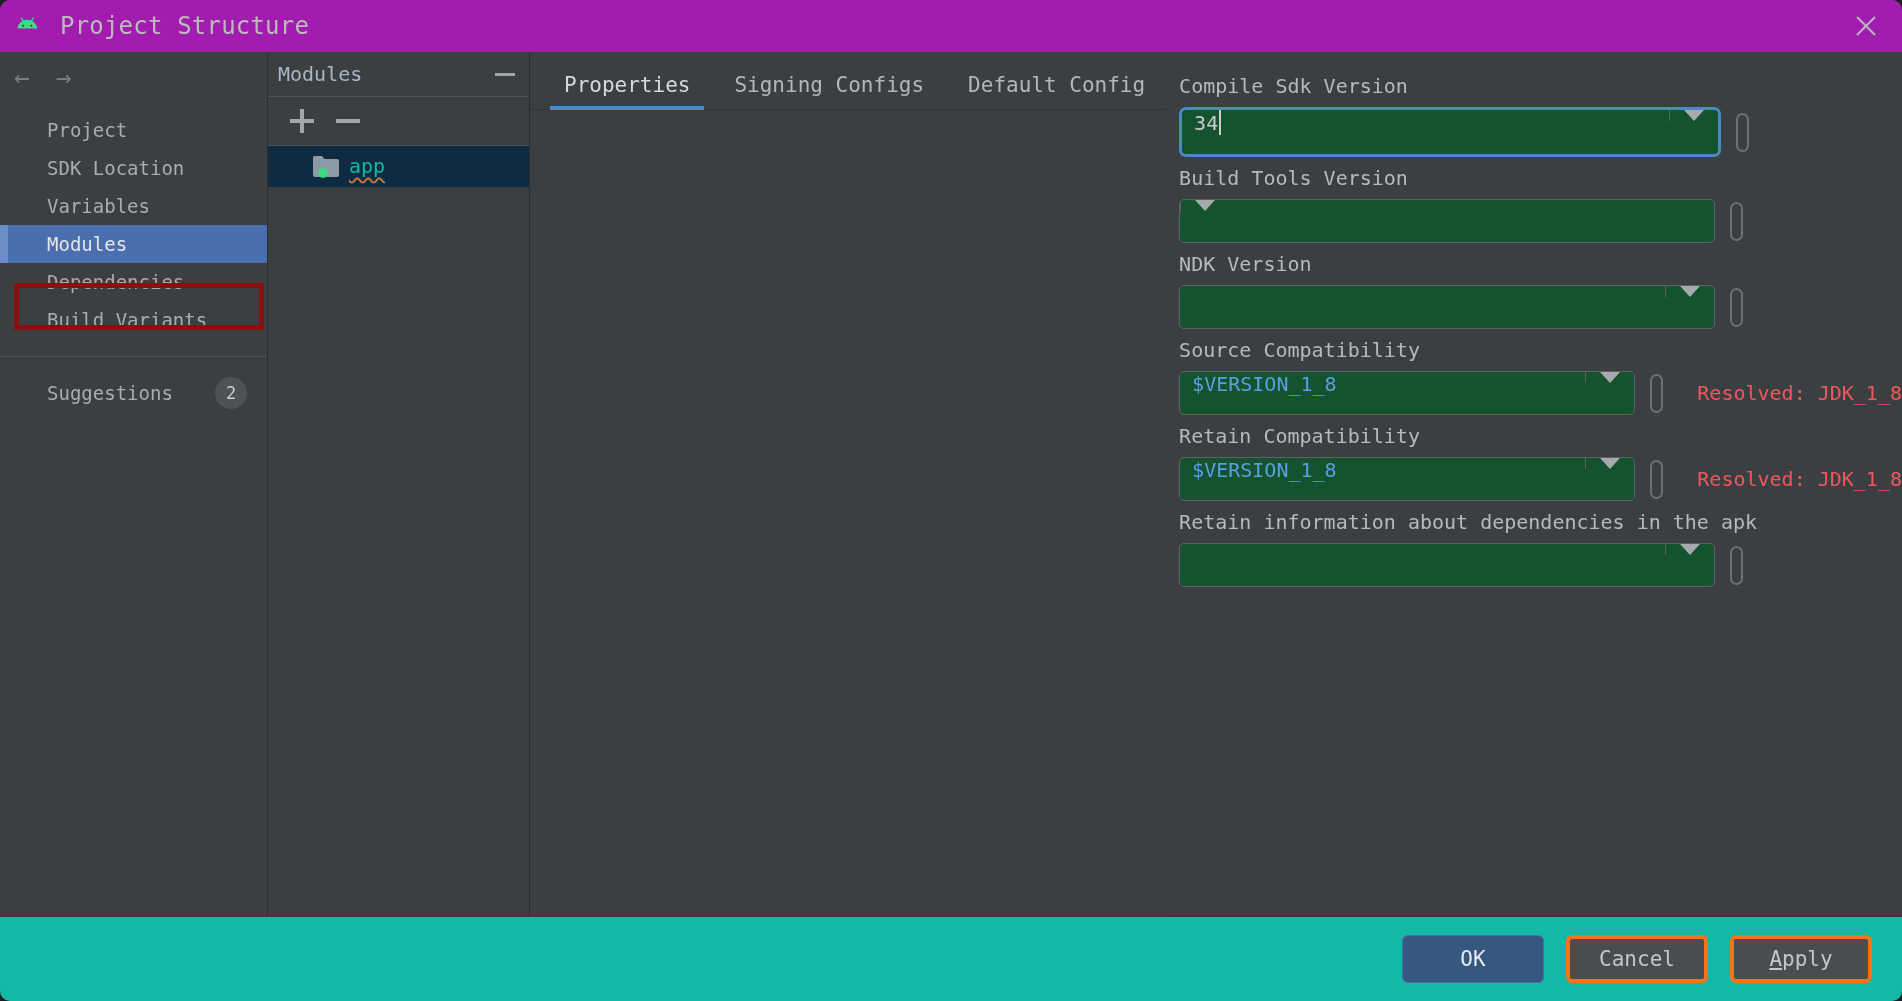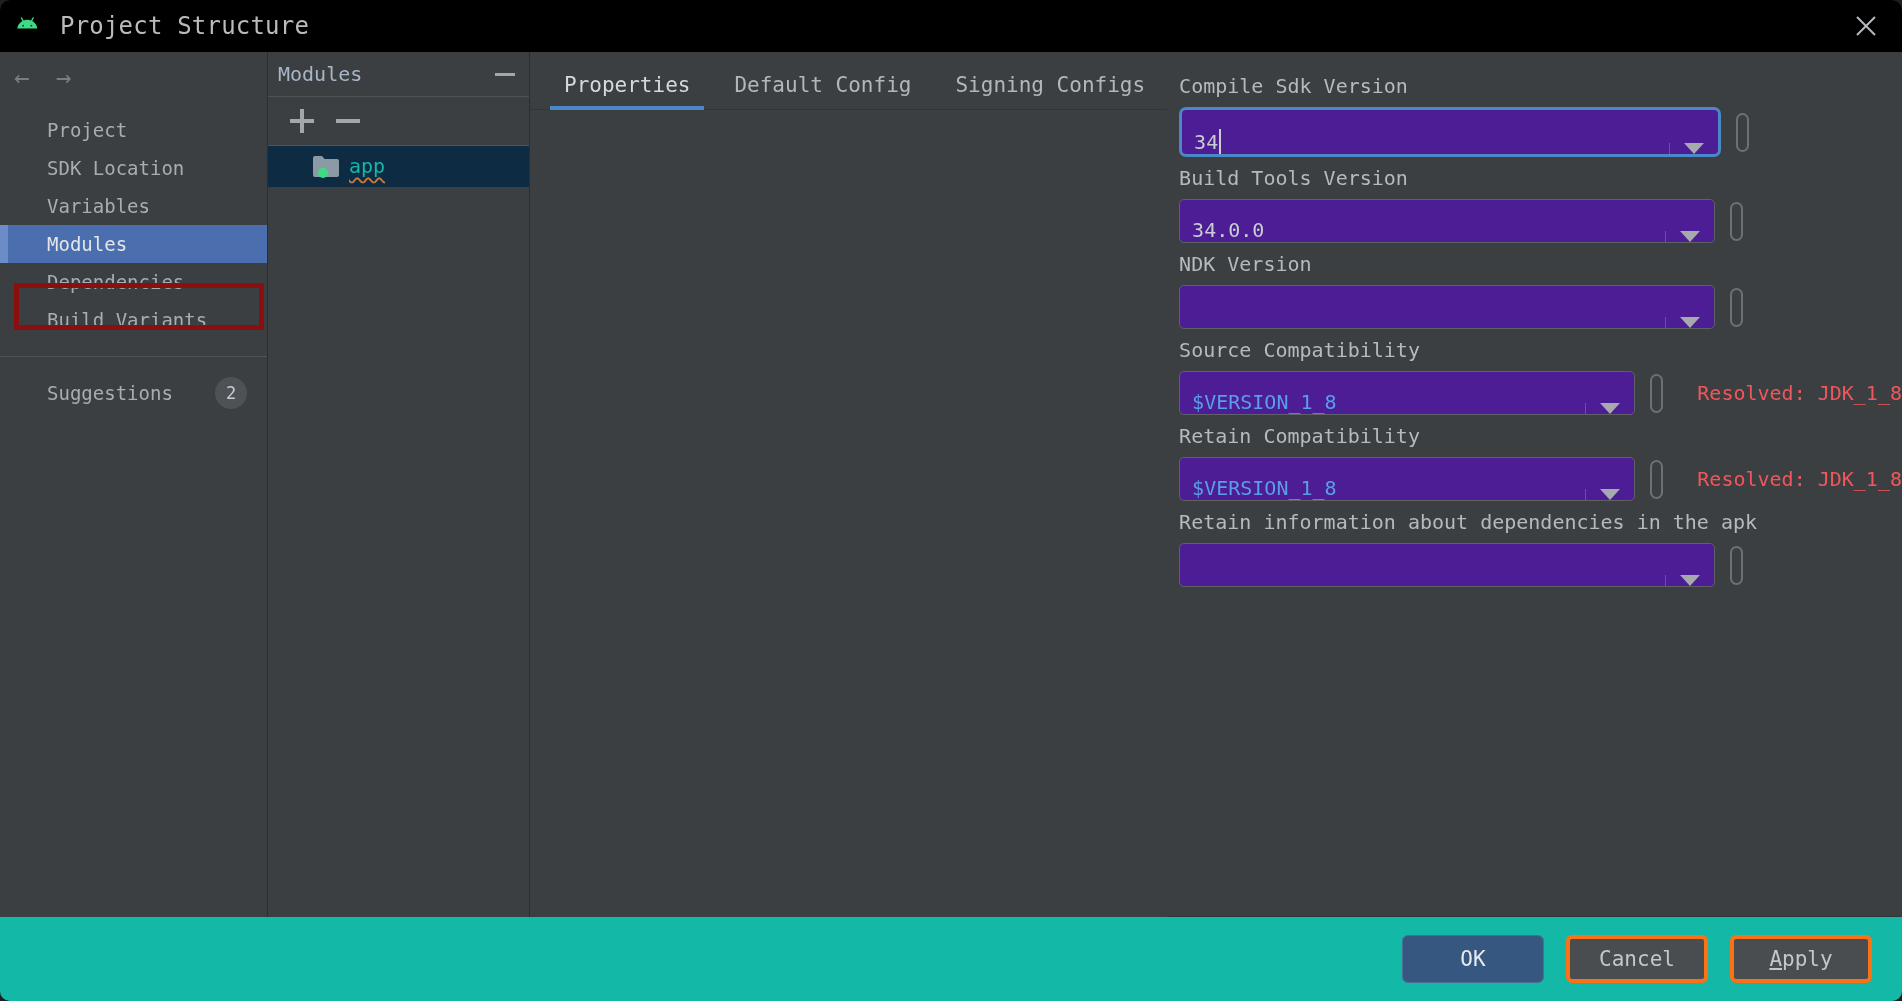--- a/index.html
+++ b/index.html
@@ -26,21 +26,21 @@
     overflow: hidden;
     box-sizing: border-box;
     display: flex;
     flex-direction: column;
   }
 
   
   #titlebar {
     height: 52px;
     min-height: 52px;
-    background: #000000;
+    background: #a21caf;
     display: flex;
     align-items: center;
     padding: 0 0 0 16px;
     position: relative;
     box-sizing: border-box;
   }
   #android-icon {
     width: 30px; height: 30px;
     margin-right: 14px;
     display: block;
@@ -271,25 +271,25 @@
     margin-bottom: 9px;
     white-space: nowrap;
   }
   .field-row {
     display: flex;
     align-items: center;
   }
   .combo {
     width: 536px;
     height: 44px;
-    background: #4c1d95;
+    background: #14532d;
     border: 1px solid #5e6264;
     border-radius: 5px;
     display: flex;
-    align-items: flex-end;
+    align-items: flex-start;
     box-sizing: border-box;
     overflow: hidden;
     cursor: pointer;
   }
   .combo.focused {
     border: 3px solid #4a88c7;
     height: 50px;
     width: 542px;
     border-radius: 7px;
   }
@@ -454,24 +454,24 @@
         </div>
       </div>
     </div>
 
     <div id="content">
       <div id="tabs">
         <div class="tab active">
           <span>Properties</span>
         </div>
         <div class="tab">
+          <span>Signing Configs</span>
+        </div>
+        <div class="tab">
           <span>Default Config</span>
-        </div>
-        <div class="tab">
-          <span>Signing Configs</span>
         </div>
       </div>
 
       <div id="form">
 
         <div class="field-block">
           <div class="field-label">Compile Sdk Version</div>
           <div class="field-row">
             <div class="combo focused">
               <div class="combo-value">
@@ -483,21 +483,20 @@
                 </div>
             </div>
             <div class="pill-btn"></div>
           </div>
         </div>
 
         <div class="field-block">
           <div class="field-label">Build Tools Version</div>
           <div class="field-row">
             <div class="combo">
-              <div class="combo-value">34.0.0</div>
               <div class="combo-arrow">
                   <span class="arrow-tri"></span>
                 </div>
             </div>
             <div class="pill-btn"></div>
           </div>
         </div>
 
         <div class="field-block">
           <div class="field-label">NDK Version</div>

